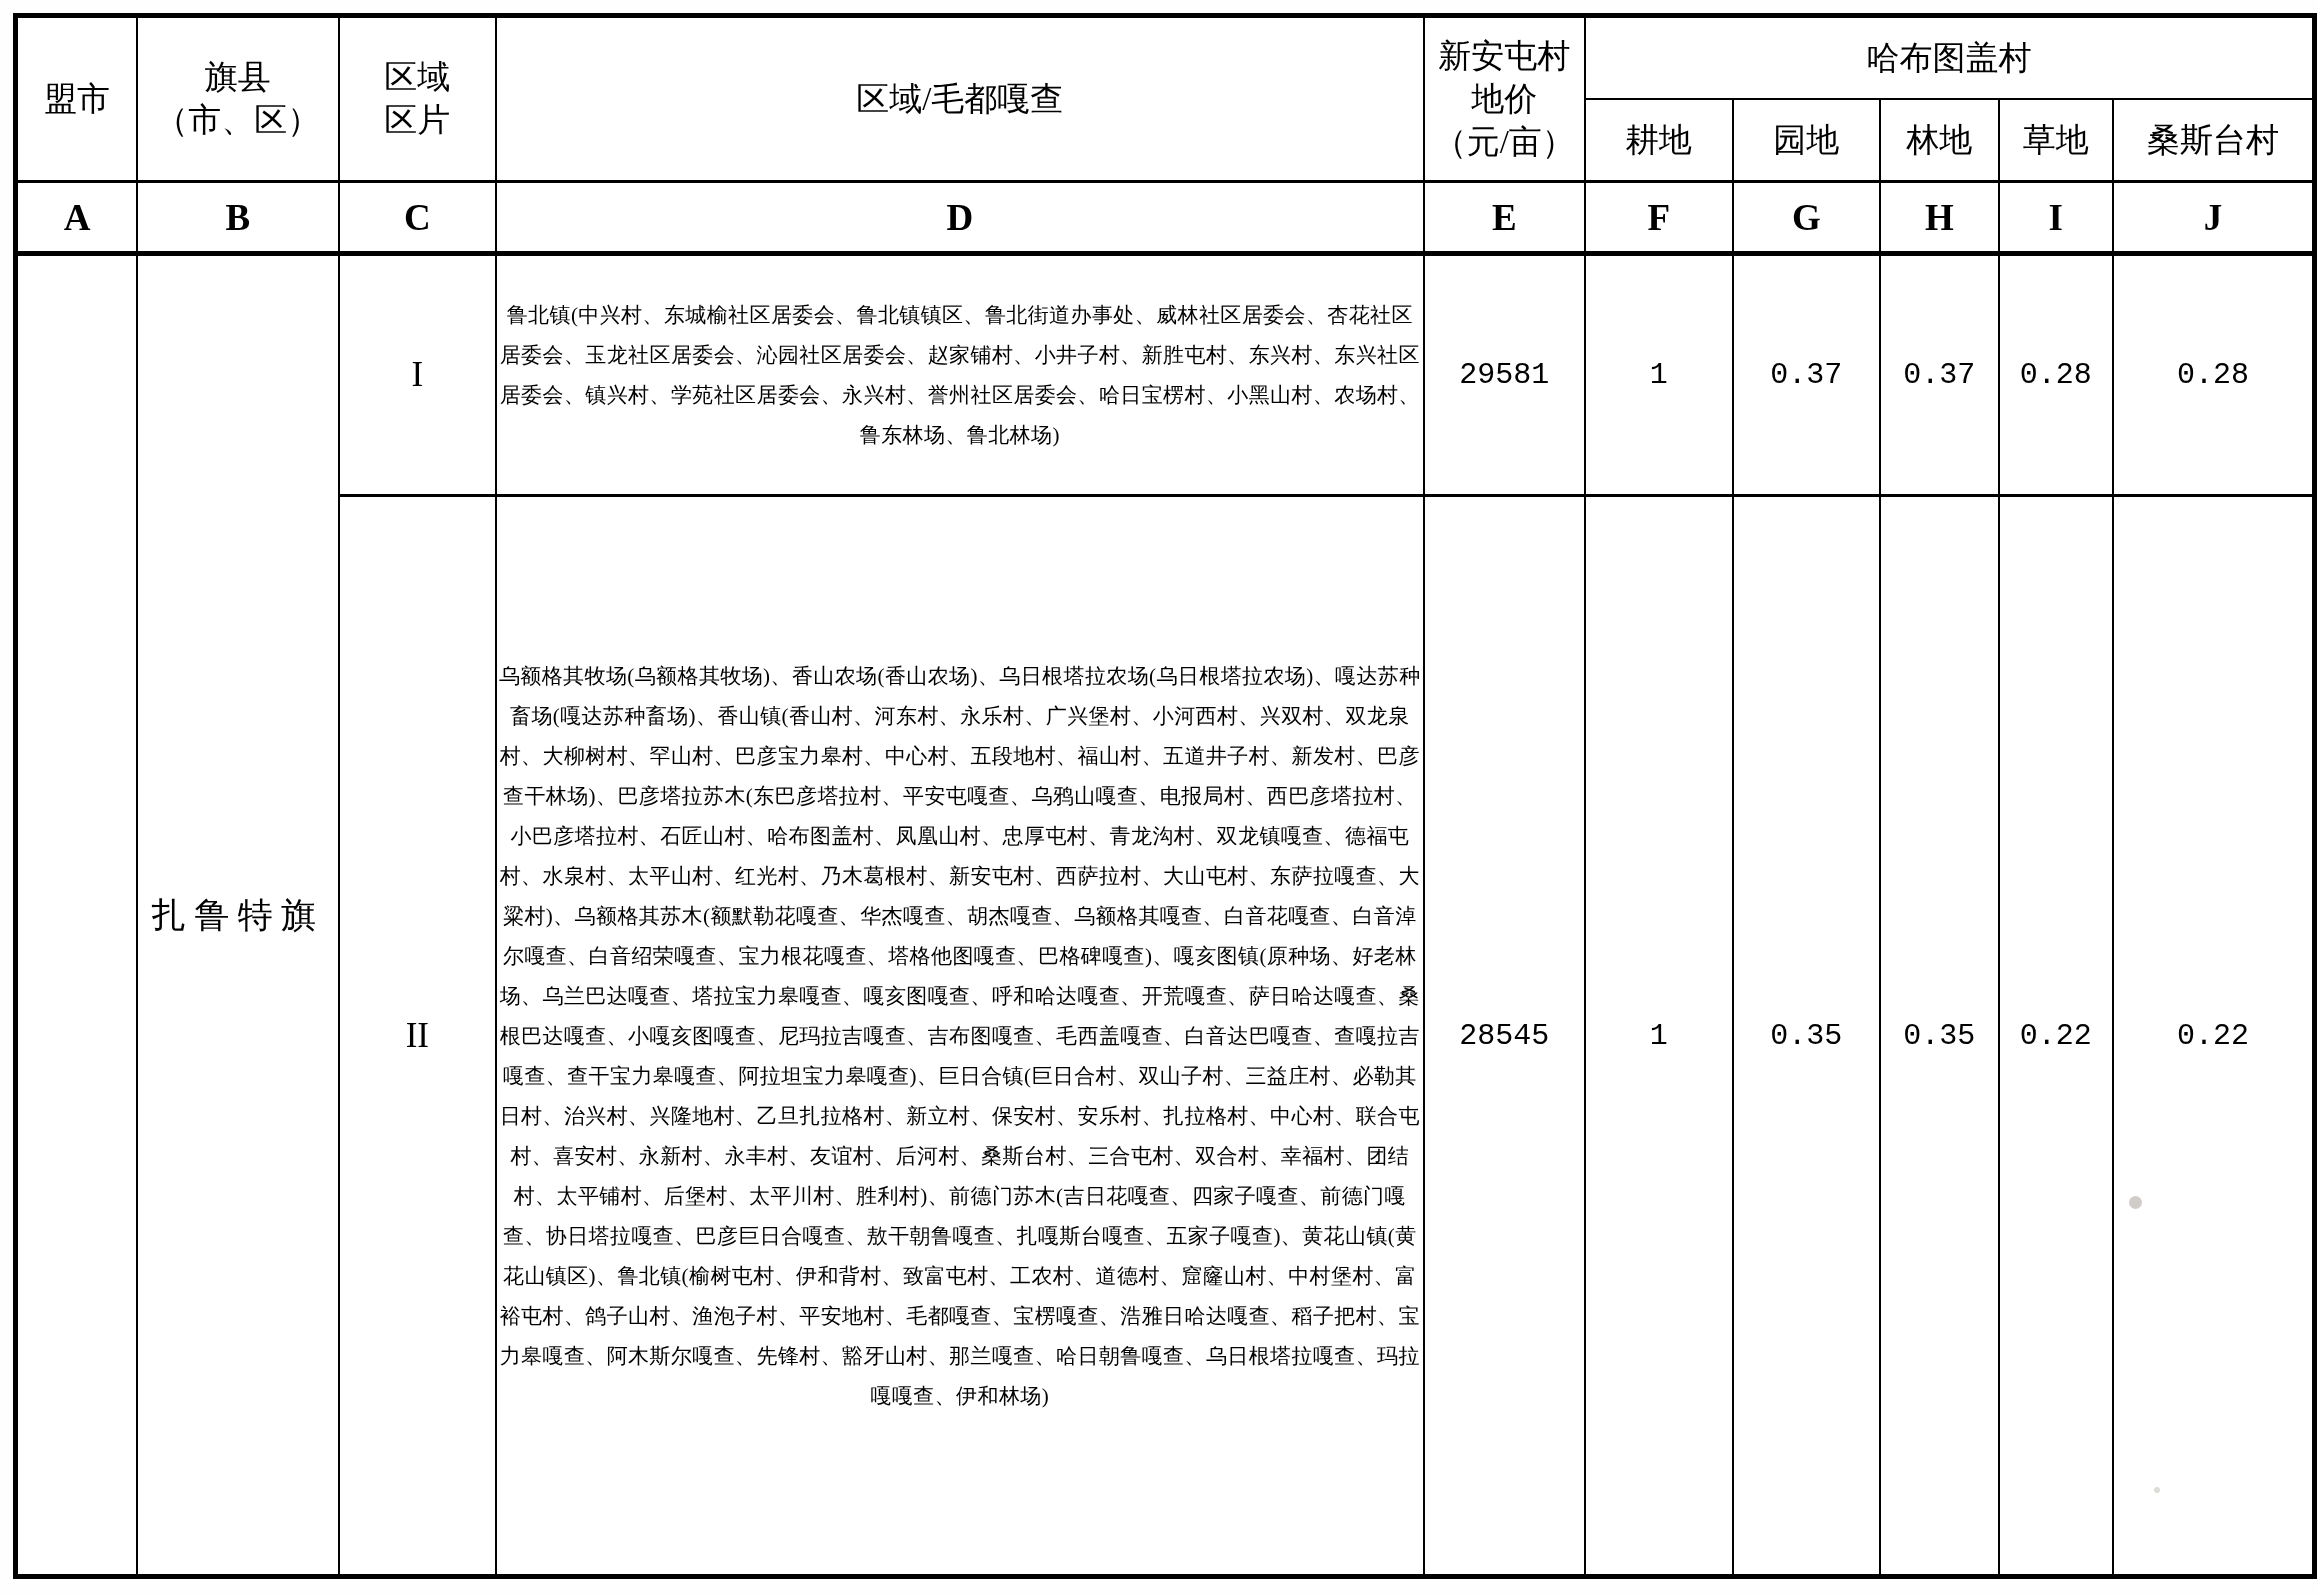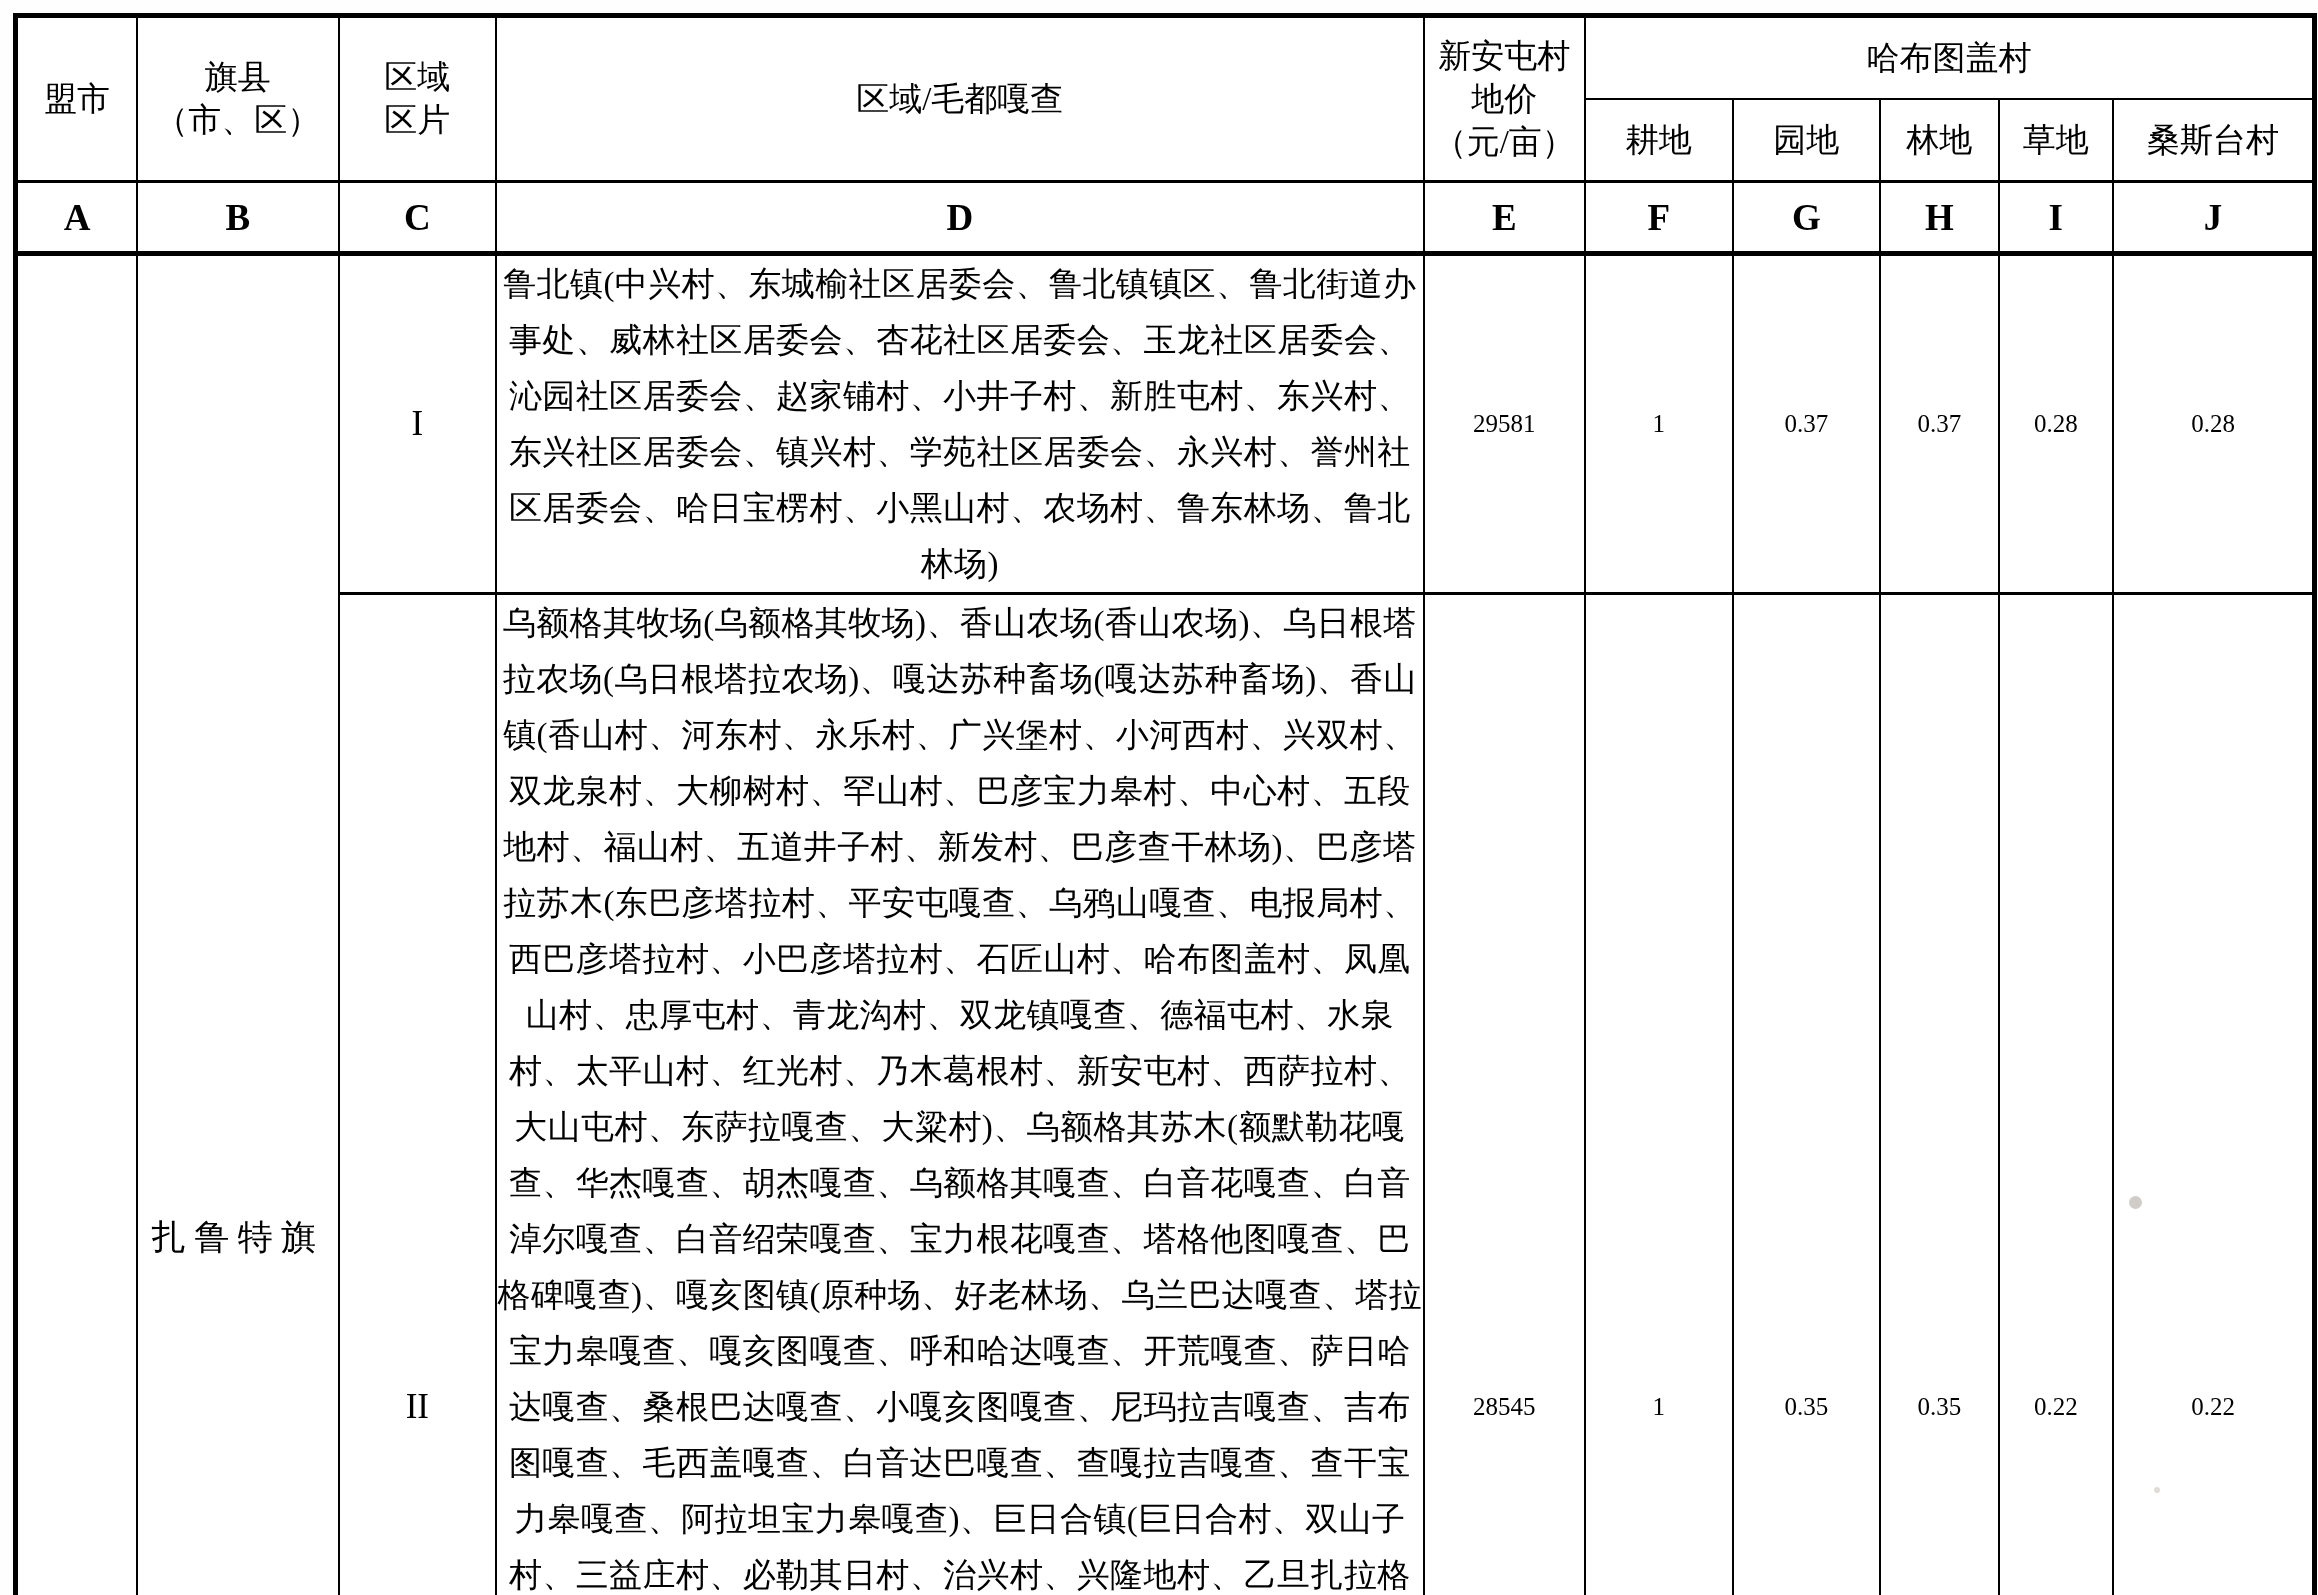--- a/index.html
+++ b/index.html
@@ -61,29 +61,30 @@
   }
   tr.hdr-ltr th {
     font-size: 37px;
     font-weight: bold;
     border-top: 3.3px solid #000;
     border-bottom: 5px solid #000;
   }
   .desc-cell {
     text-align: left;
     vertical-align: top;
-    font-size: 33px;
-    line-height: 56px;
+    font-size: 21px;
+    line-height: 40px;
     padding: 0.8px 10px 0 3.3px;
     letter-spacing: 0.4px;
     text-align: justify;
     margin-top: 20px;
   }
   .num-cell {
-    font-size: 25px;
+    font-size: 30px;
+    font-family: Liberation Mono, monospace;
   }
   .zone-cell {
     font-size: 35px;
     font-weight: bold;
   }
   .qixian-cell {
     font-size: 35px;
     letter-spacing: 8.3px;
   }
   tr.body-2 td { border-top: 3.3px solid #000; }

